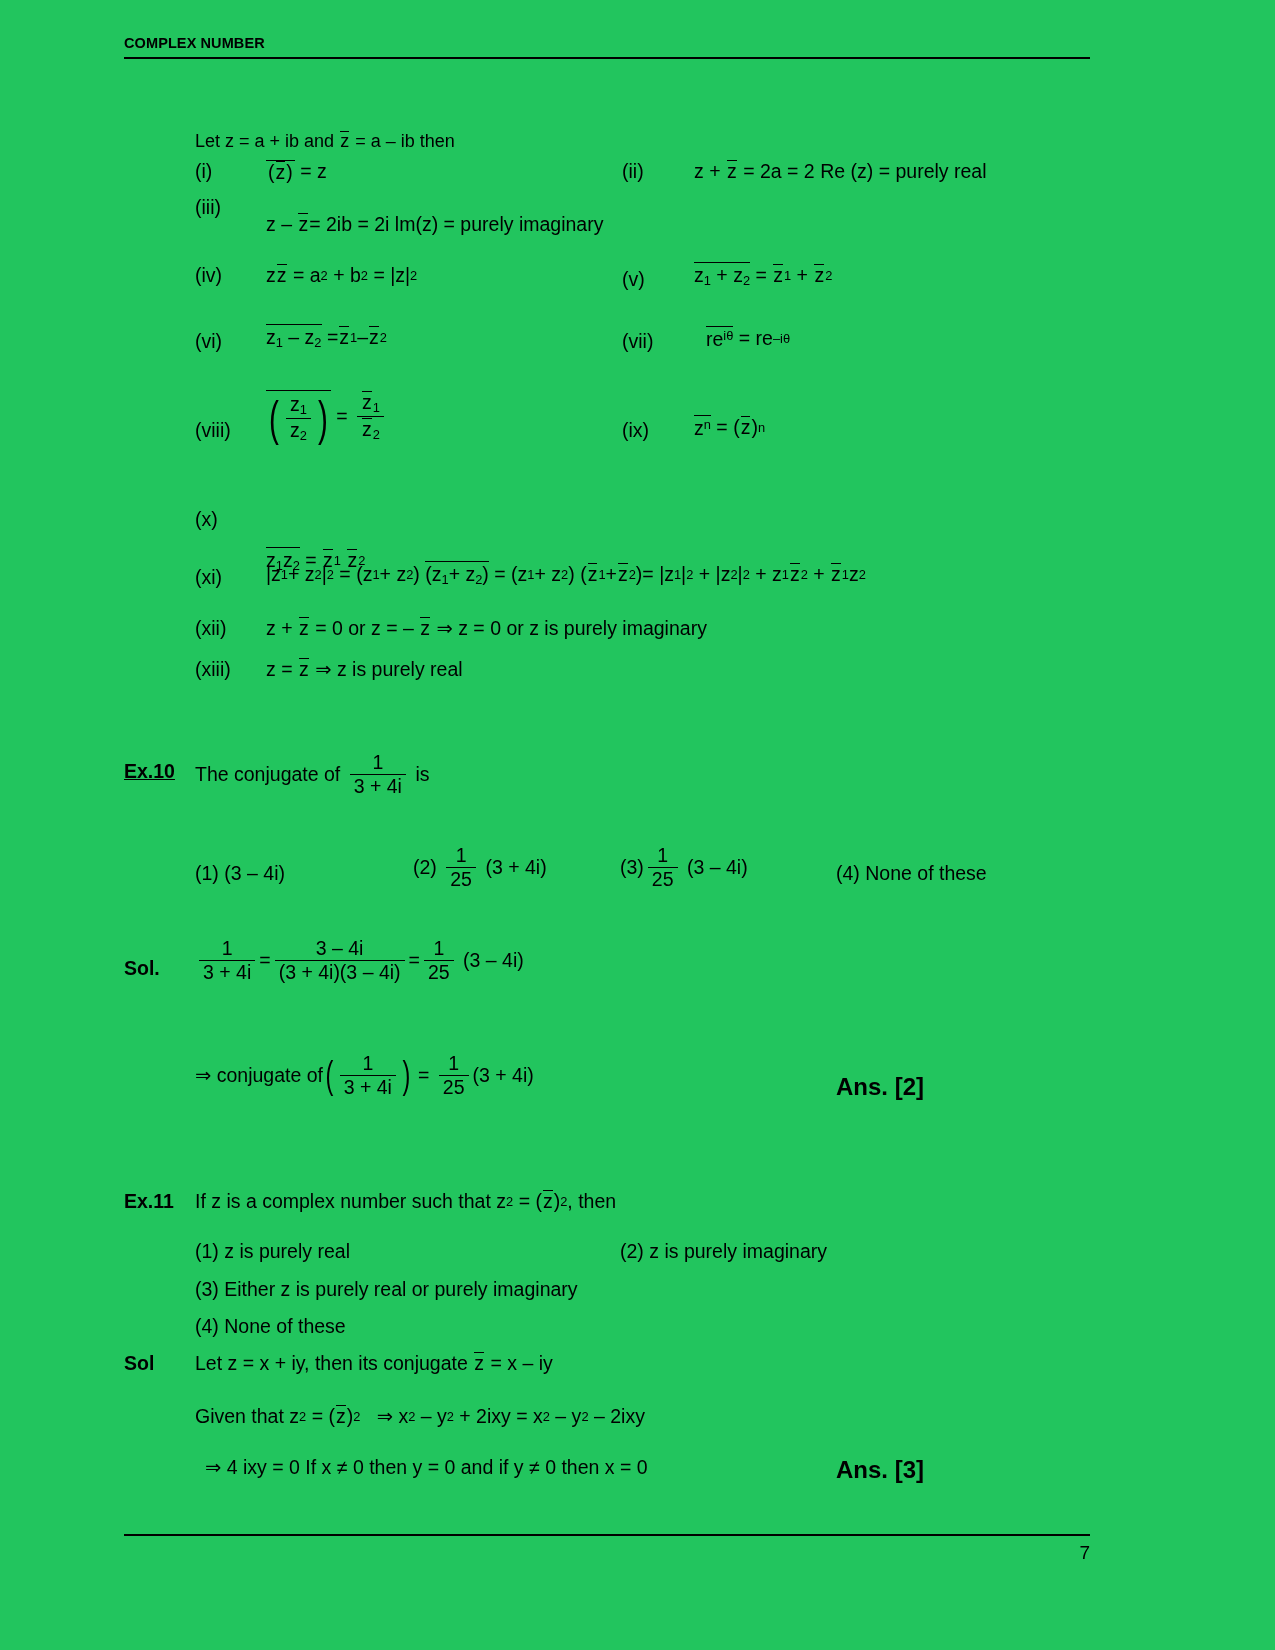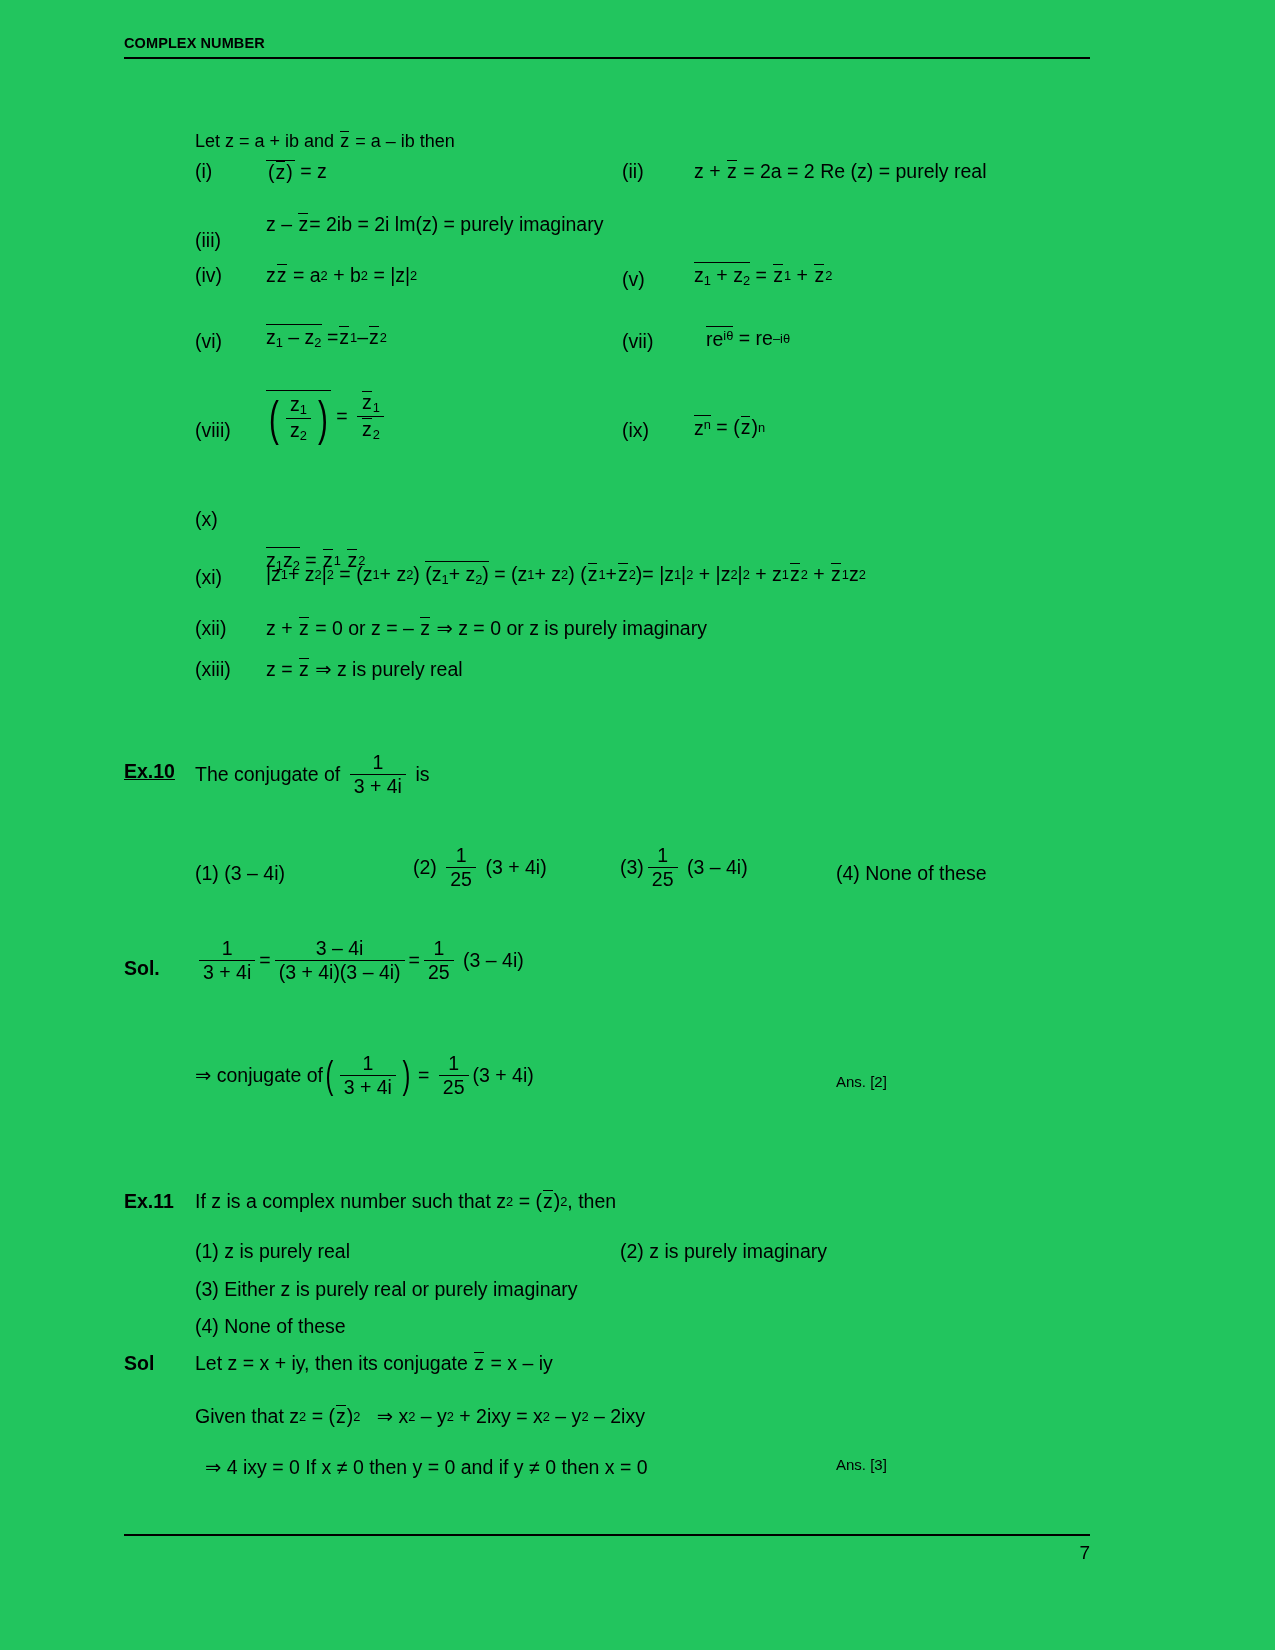--- a/index.html
+++ b/index.html
@@ -127,21 +127,21 @@
     font-weight: 300;
     transform: scaleX(0.62);
     line-height: 0.82;
   }
   .paren.med > .pl, .paren.med > .pr { font-size: 1.95em; }
 
   
   .ex-label { font-size: 19.5px; font-weight: bold; }
   .ex-text  { font-size: 19.5px; justify-content: space-between; }
   .opt      { font-size: 19.5px; }
-  .ans      { font-size: 15px; font-weight: normal; }
+  .ans      { font-size: 24px; font-weight: bold; }
 </style>
 </head>
 <body>
 
 <div class="page">
 
   <div class="header">
     <div class="header-title">COMPLEX NUMBER</div>
     <div class="header-rule"></div>
   </div>
@@ -169,21 +169,21 @@
     <span class="prop-label">(ii)</span>
   </div>
   <div class="row col-r-bod" style="top:160px;">
     <span class="mrow prop-body">
       <span>z +</span>&nbsp;
       <span class="zbar">z</span>&nbsp;
       <span>= 2a = 2 Re (z) = purely real</span>
     </span>
   </div>
 
-  <div class="row col-l-lab" style="top:229px;">
+  <div class="row col-l-lab" style="top:196px;">
     <span class="prop-label">(iii)</span>
   </div>
   <div class="row col-l-bod" style="top:213px;">
     <span class="mrow prop-body">
       <span>z –</span>&nbsp;
       <span class="zbar">z</span>
       <span>= 2ib = 2i lm(z) = purely imaginary</span>
     </span>
   </div>
 

